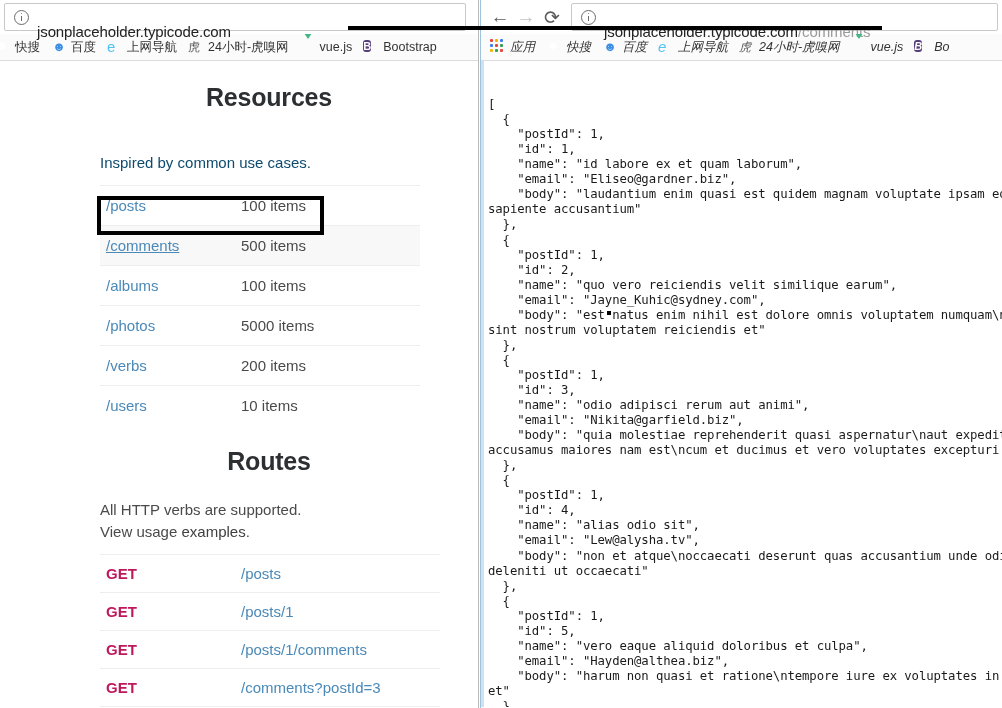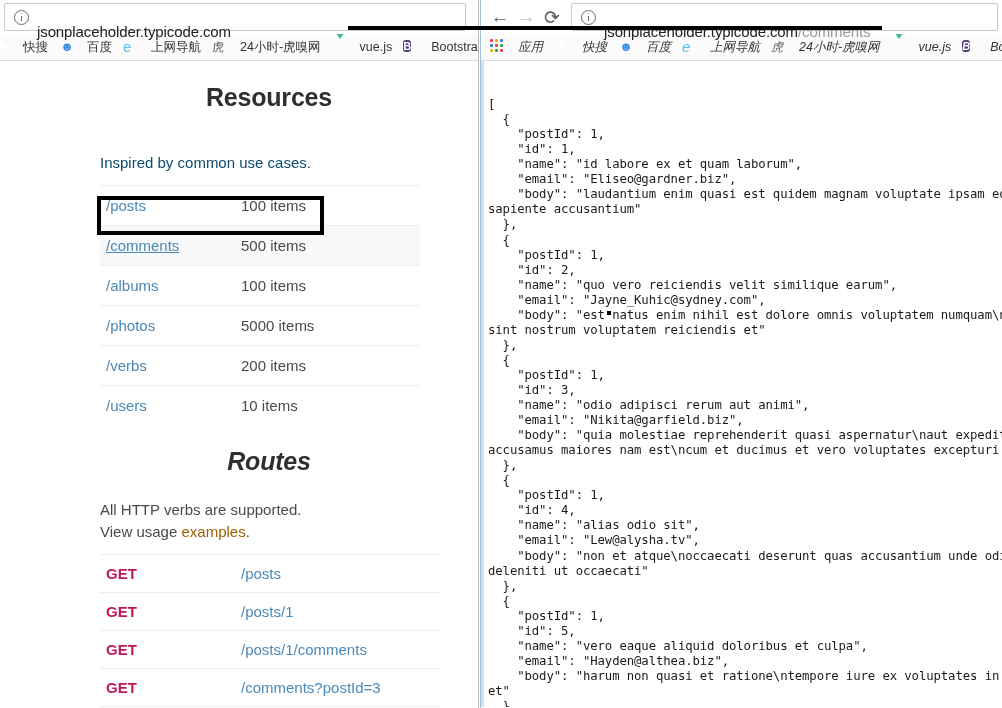--- a/index.html
+++ b/index.html
@@ -74,21 +74,21 @@
     overflow: hidden;
     white-space: nowrap;
   }
   .bm {
     display: inline-flex; align-items: center;
     font-size: 12.5px; color: #333;
     margin-right: 5px;
     padding: 0 3px;
     flex: none;
   }
-  .bm .lbl { margin-left: 12px; white-space: nowrap; }
+  .bm .lbl { margin-left: 4px; white-space: nowrap; }
   .bmicon { width: 16px; height: 16px; flex: none; display:inline-block; position: relative; }
 
   
   .ico-apps { display:grid; grid-template-columns: repeat(3,3px); grid-template-rows: repeat(3,3px); gap:2px; width:13px;height:13px; }
   .ico-apps i { display:block; width:3px;height:3px;border-radius:1px; }
   .ico-green { background:#2aa84a; border-radius:3px; width:14px;height:14px; position:relative; }
   .ico-green::after{content:"";position:absolute;left:4px;top:4px;width:6px;height:6px;border-radius:50%;background:#fff;}
   .ico-baidu { color:#3a8ee6; font-size:13px; line-height:16px; text-align:center; }
   .ico-ie { color:#4fc3f7; font-size:15px; line-height:16px; }
   .ico-tiger { color:#555; font-size:12px; line-height:16px; }
@@ -125,24 +125,24 @@
     font-size: 15px;
     color: #4a4a4a;
     vertical-align: middle;
   }
   .res-table td.c1 { width: 135px; }
   .res-table td.c2 { }
   .res-link { color: #4a89b8; text-decoration: none; }
   .row-hover { background: #f8f8f8; }
   .row-hover .res-link { text-decoration: underline; }
 
-  .routes-head { margin-top: 44px; font-style: italic; }
+  .routes-head { margin-top: 44px; }
   .routes-text { font-size: 15px; color: #4a4a4a; margin: 22px 0 2px 0; line-height: 1.55; }
   .routes-text2 { font-size: 15px; color: #4a4a4a; margin: 0 0 14px 0; }
-  .ex-link { color: #a16207; text-decoration: none; }
+  .ex-link { color: #404040; text-decoration: none; }
 
   .routes-table { width: 340px; border-collapse: collapse; }
   .routes-table tr { border-top: 1px solid #eceeef; }
   .routes-table td { padding: 10px 0 10px 6px; font-size: 15px; vertical-align: middle; }
   .verb { font-weight: bold; color: #be185d; width: 135px; }
   .route-path { color: #4a89b8; }
 
   
   #annot-box {
     position: absolute;

